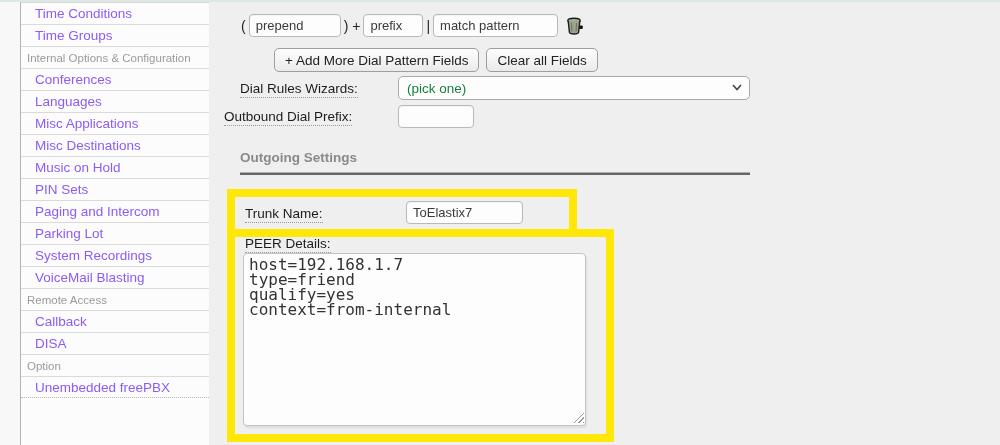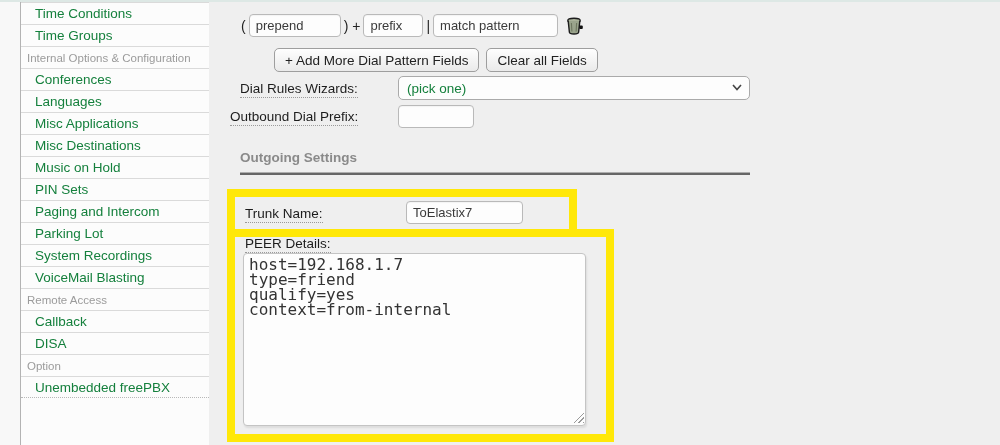--- a/index.html
+++ b/index.html
@@ -23,21 +23,21 @@
   }
   .sidebar {
     position: absolute; left: 20px; top: 0; width: 189px; height: 445px;
     background: #fcfcfc;
     border-left: 1px solid #b3b3b3;
   }
   .sb-link {
     height: 22px; line-height: 22px;
     border-top: 1px solid #dadada;
     padding-left: 14px;
-    color: #15803d;
+    color: #8b5cf6;
     font-size: 13.5px;
     cursor: pointer;
     white-space: nowrap;
     overflow: hidden;
   }
   .sb-header {
     height: 22px; line-height: 23px;
     border-top: 1px solid #dadada;
     padding-left: 6px;
     color: #9b9b9b;
@@ -111,21 +111,21 @@
     border: 1px solid #aaa;
     border-radius: 5px;
     padding: 0 24px 0 8px;
     outline: none;
   }
   .select-chevron {
     position: absolute; right: 8px; top: 8px;
     width: 10px; height: 7px; pointer-events: none;
   }
 
-  .row-outbound-label { position: absolute; left: 230px; top: 107px; }
+  .row-outbound-label { position: absolute; left: 224px; top: 107px; }
   .inp-outbound { position: absolute; left: 398px; top: 103px; width: 76px; }
 
   .section-title {
     position: absolute; left: 240px; top: 148px;
     font-size: 13.5px; font-weight: bold; color: #8a8a8a;
   }
   .section-rule {
     position: absolute; left: 240px; top: 170px; width: 510px; height: 3px;
     background: #666;
     border-top: 1px solid #aeaeae;

